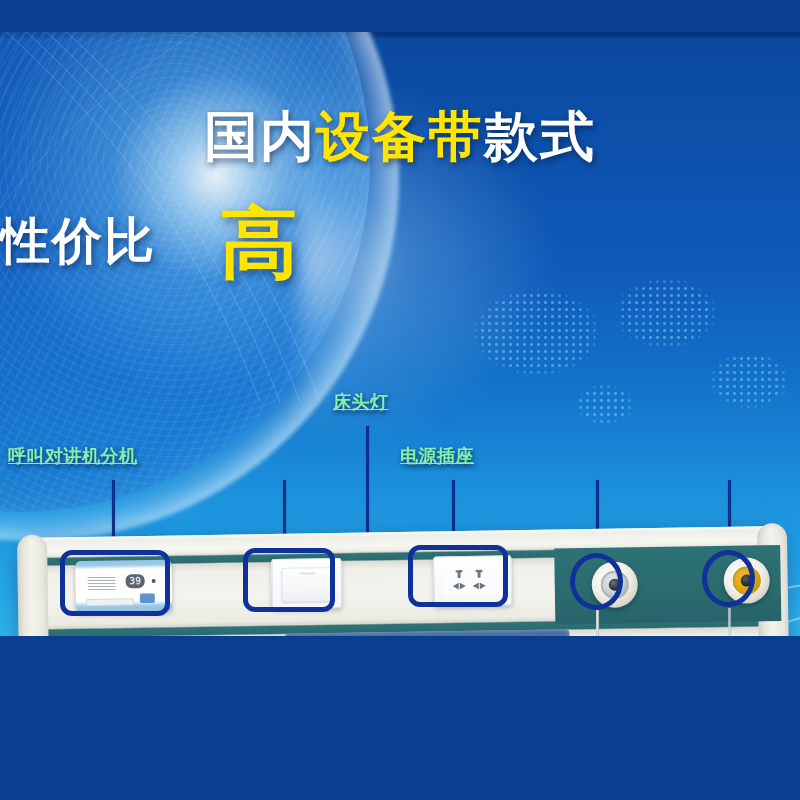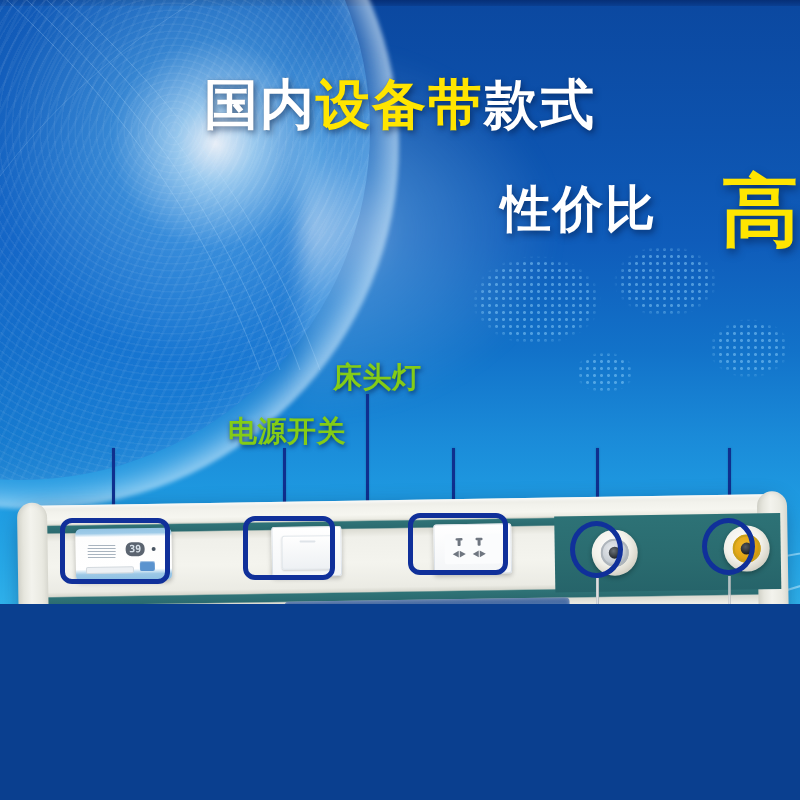--- a/index.html
+++ b/index.html
@@ -7,20 +7,21 @@
     padding: 0;
     background: #0a3f8f;
   }
   .stage {
     position: relative;
     width: 800px;
     height: 604px;
     overflow: hidden;
     font-family: "DejaVu Sans", "Liberation Sans", sans-serif;
     background: #0d56ad;
+    margin-top: 32px;
   }
 
   
   .bg-base {
     position: absolute; inset: 0;
     background:
       linear-gradient(to bottom,
         #0b48a0 0%,
         #0d52ad 22%,
         #0f5cba 40%,
@@ -150,23 +151,22 @@
     text-shadow:
       0 0 1px rgba(0,0,0,.25),
       2px 3px 6px rgba(0,20,60,.55);
   }
   .w-white { color: #ffffff; }
   .w-yellow { color: #ffe500; }
 
   .subline {
     position: absolute;
     left: 0; right: 0; top: 160px;
-    text-align: right;
+    text-align: left;
     line-height: 1;
-    padding-left: 28px;
   }
   .subline .t2 {
     font-size: 50px;
     font-weight: 700;
     color: #ffffff;
     letter-spacing: 2px;
     text-shadow: 2px 3px 7px rgba(0,20,60,.6);
     vertical-align: baseline;
   }
   .subline .t3 {
@@ -177,26 +177,27 @@
     letter-spacing: 1px;
     text-shadow: 2px 4px 9px rgba(0,20,60,.55);
     vertical-align: baseline;
     position: relative;
     top: 12px;
   }
 
   
   .callout-label {
     position: absolute;
-    color: #84cc16;
-    font-size: 29px;
+    color: #86efac;
+    font-size: 18px;
     font-weight: 700;
     letter-spacing: 0.5px;
     white-space: nowrap;
     text-shadow: 1px 2px 5px rgba(0,25,70,.75);
+    text-decoration: underline;
   }
   .leader {
     position: absolute;
     width: 3px;
     background: #0f2f8e;
     box-shadow: 0 0 2px rgba(0,0,0,.25);
   }
 
   
   .panel-wrap {
@@ -457,22 +458,23 @@
   </svg>
 
   <div class="headline">
     <span class="t1 w-white">国内</span><span class="t1 w-yellow">设备带</span><span class="t1 w-white">款式</span>
   </div>
 
   <div class="subline">
     <span class="t2">性价比</span><span class="t3">高</span>
   </div>
 
-  <div class="callout-label" style="left:228px; top:412px;">电源开关</div>
+  <div class="callout-label" style="left:8px; top:412px;">呼叫对讲机分机</div>
   <div class="callout-label" style="left:333px; top:358px;">床头灯</div>
+  <div class="callout-label" style="left:400px; top:412px;">电源插座</div>
 
   <div class="leader" style="left:112px; top:448px; height:76px;"></div>
   <div class="leader" style="left:283px; top:448px; height:76px;"></div>
   <div class="leader" style="left:366px; top:394px; height:216px;"></div>
   <div class="leader" style="left:452px; top:448px; height:76px;"></div>
   <div class="leader" style="left:596px; top:448px; height:76px;"></div>
   <div class="leader" style="left:728px; top:448px; height:74px;"></div>
 
   <div class="panel-wrap">
     <div class="panel-body"></div>

